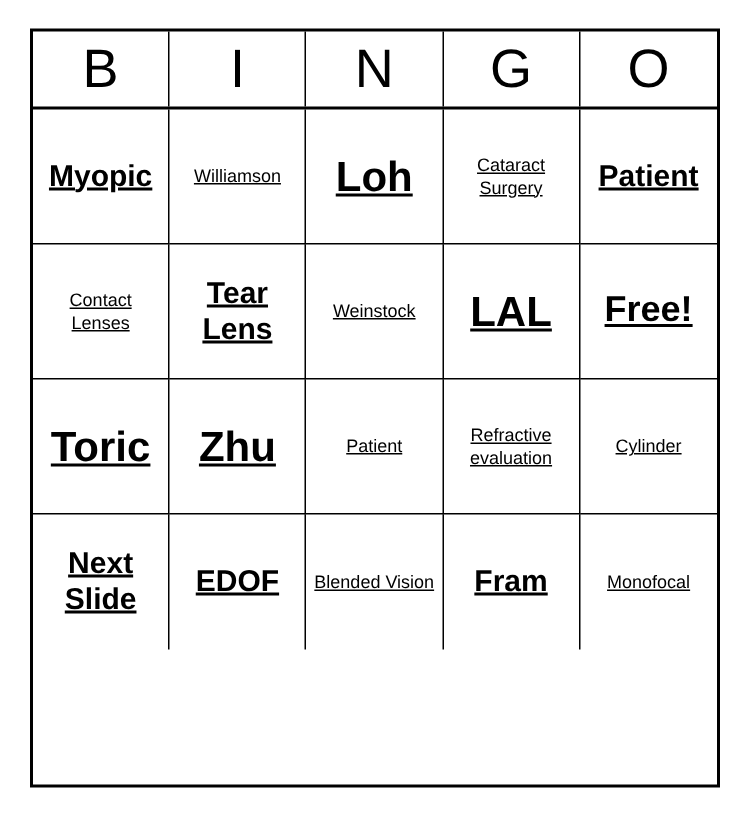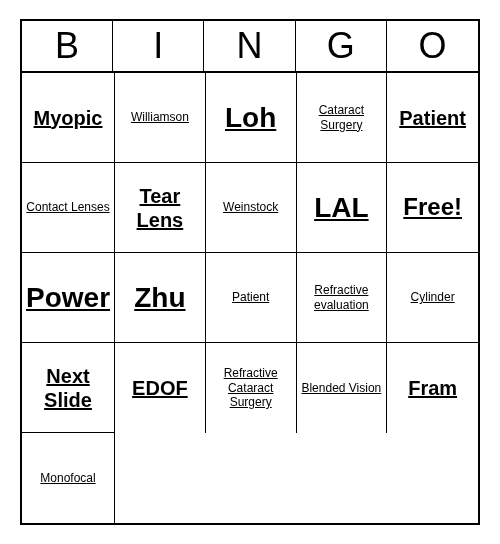--- a/index.html
+++ b/index.html
@@ -101,25 +101,24 @@
   <div class="bingo-cell medium-text">Myopic</div>
       <div class="bingo-cell small-text">Williamson</div>
       <div class="bingo-cell large-text">Loh</div>
       <div class="bingo-cell small-text">Cataract Surgery</div>
       <div class="bingo-cell medium-text">Patient</div>
       <div class="bingo-cell small-text">Contact Lenses</div>
       <div class="bingo-cell medium-text">Tear Lens</div>
       <div class="bingo-cell small-text">Weinstock</div>
       <div class="bingo-cell large-text">LAL</div>
       <div class="bingo-cell free">Free!</div>
-      <div class="bingo-cell large-text">Power</div>
+      <div class="bingo-cell large-text">Toric</div>
       <div class="bingo-cell large-text">Zhu</div>
       <div class="bingo-cell small-text">Patient</div>
       <div class="bingo-cell small-text">Refractive evaluation</div>
       <div class="bingo-cell small-text">Cylinder</div>
       <div class="bingo-cell medium-text">Next Slide</div>
       <div class="bingo-cell medium-text">EDOF</div>
-      <div class="bingo-cell small-text">Refractive Cataract Surgery</div>
       <div class="bingo-cell small-text">Blended Vision</div>
       <div class="bingo-cell medium-text">Fram</div>
       <div class="bingo-cell small-text">Monofocal</div>
     </div>
 </div>
 
 </body></html>

